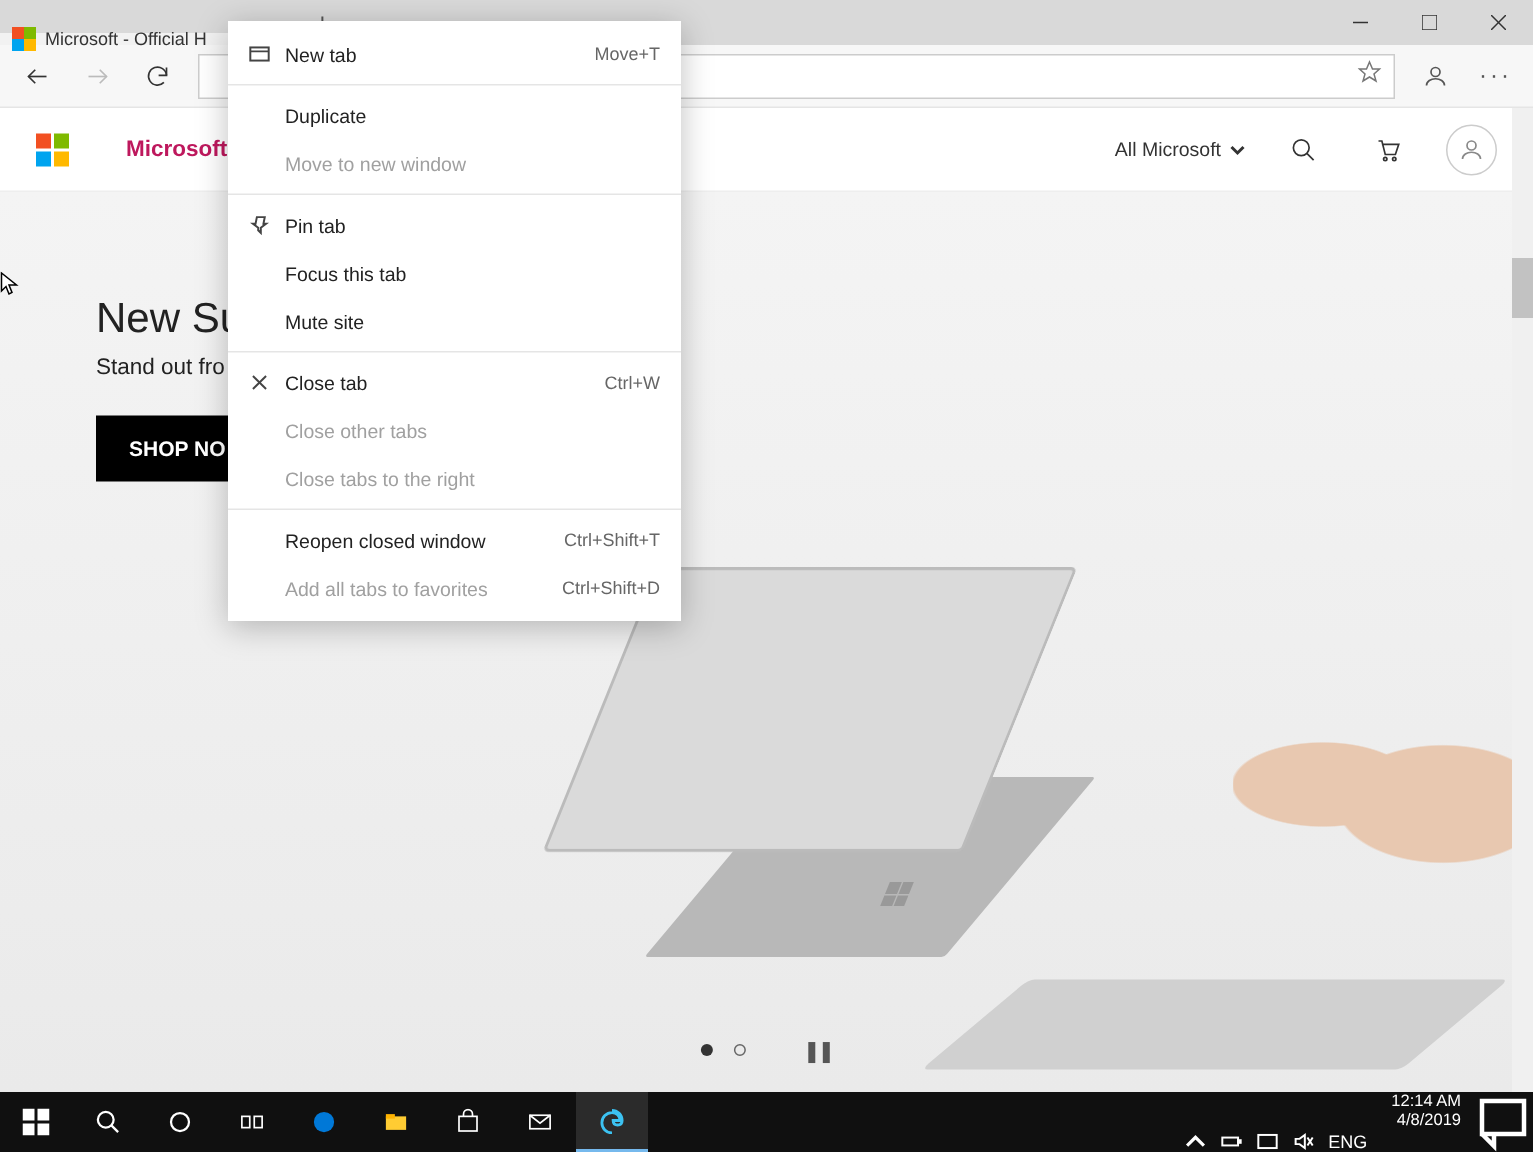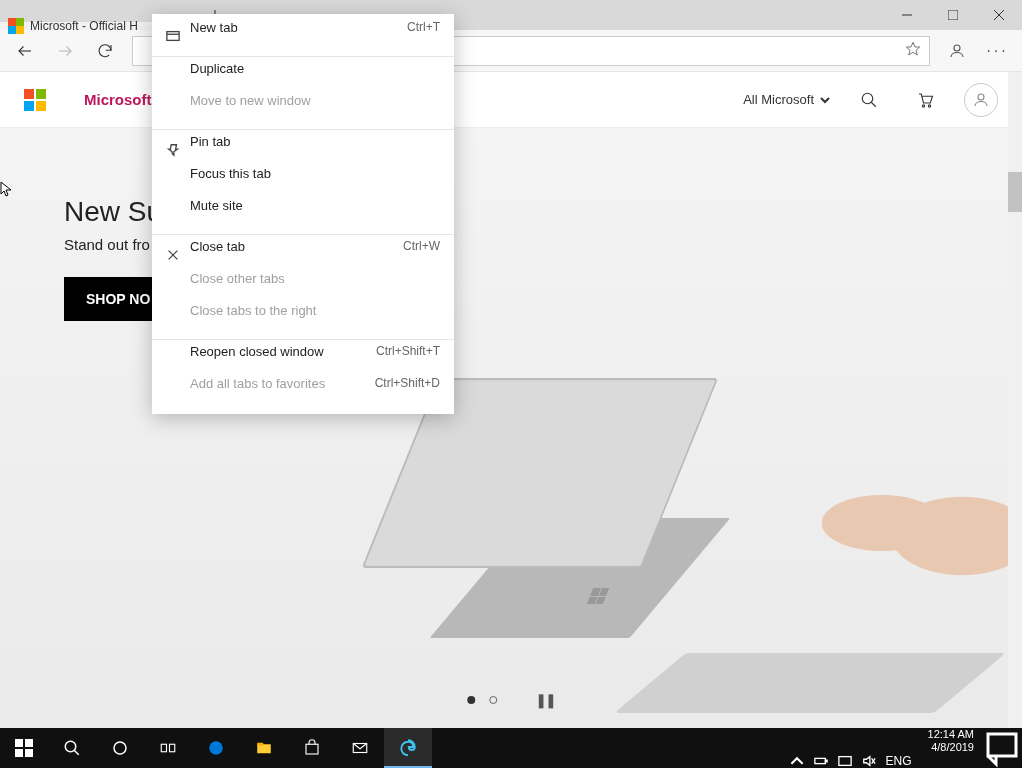--- a/index.html
+++ b/index.html
@@ -63,21 +63,21 @@
 .pager { position:absolute; bottom:20px; left:50%; transform:translateX(-50%); display:flex; align-items:center; gap:14px; }
 .pager-dot { width:8px; height:8px; border-radius:50%; background:#333; }
 .pager-dot.hollow { background:transparent; border:1px solid #666; }
 .pager-pause { margin-left:24px; color:#555; font-size:14px; letter-spacing:-2px; }
 
 .scrollbar { position:absolute; right:0; top:0; width:14px; height:100%; background:#f0f0f0; }
 .scroll-thumb { position:absolute; top:100px; width:14px; height:40px; background:#c2c2c2; }
 
 
 .ctx { position:absolute; left:152px; top:14px; width:302px; background:#fff; box-shadow:0 4px 20px rgba(0,0,0,0.25); z-index:100; padding:6px 0; }
-.ctx-item { display:flex; height:32px; padding:0 14px; font-size:13px; color:#222; }
+.ctx-item { display:flex; align-items:center; height:32px; padding:0 14px; font-size:13px; color:#222; }
 .ctx-item.disabled { color:#a0a0a0; }
 .ctx-icon { width:24px; display:flex; align-items:center; justify-content:flex-start; }
 .ctx-icon svg { width:14px; height:14px; stroke:#444; fill:none; stroke-width:1.5; }
 .ctx-label { flex:1; }
 .ctx-shortcut { font-size:12px; color:#666; }
 .ctx-sep { height:1px; background:#e5e5e5; margin:4px 0; }
 
 
 .taskbar { position:absolute; bottom:0; left:0; right:0; height:40px; background:#101010; display:flex; align-items:stretch; color:#fff; }
 .tb-btn { width:48px; display:flex; align-items:center; justify-content:center; }
@@ -234,21 +234,21 @@
 
 <div class="ctx">
   <div class="ctx-item">
     <span class="ctx-icon">
         <svg viewBox="0 0 16 16">
           <rect x="1" y="3" width="14" height="10"></rect>
           <line x1="1" y1="6" x2="15" y2="6"></line>
         </svg>
       </span>
     <span class="ctx-label">New tab</span>
-    <span class="ctx-shortcut">Ctrl+T</span>
+    <span class="ctx-shortcut">Move+T</span>
   </div>
   <div class="ctx-sep"></div>
   <div class="ctx-item">
     <span class="ctx-icon"></span>
     <span class="ctx-label">Duplicate</span>
   </div>
   <div class="ctx-item disabled">
     <span class="ctx-icon"></span>
     <span class="ctx-label">Move to new window</span>
   </div>

